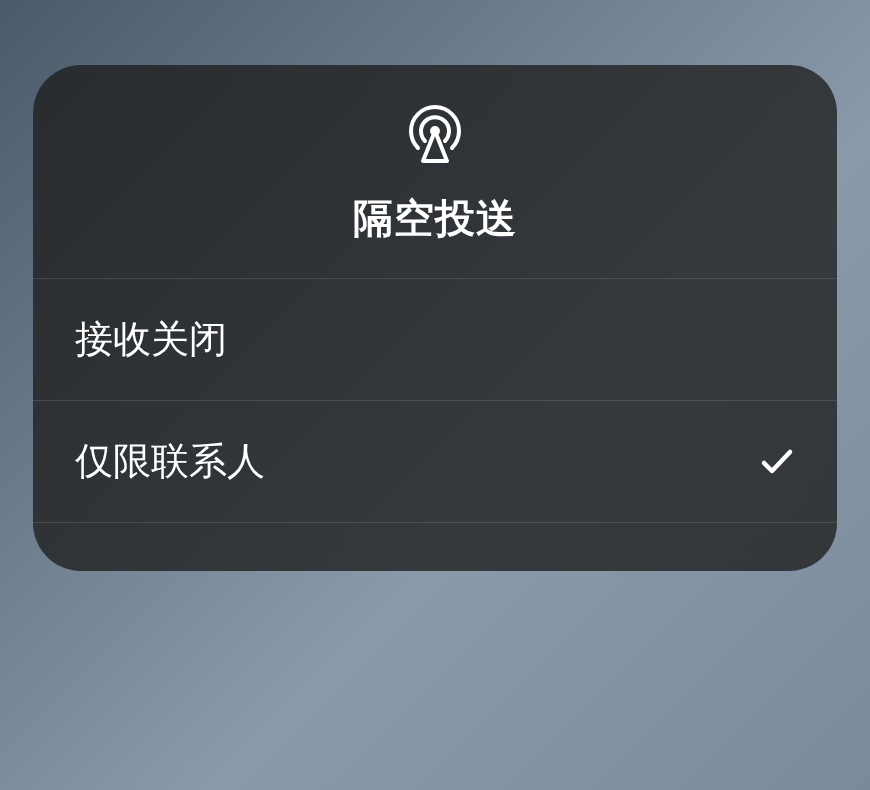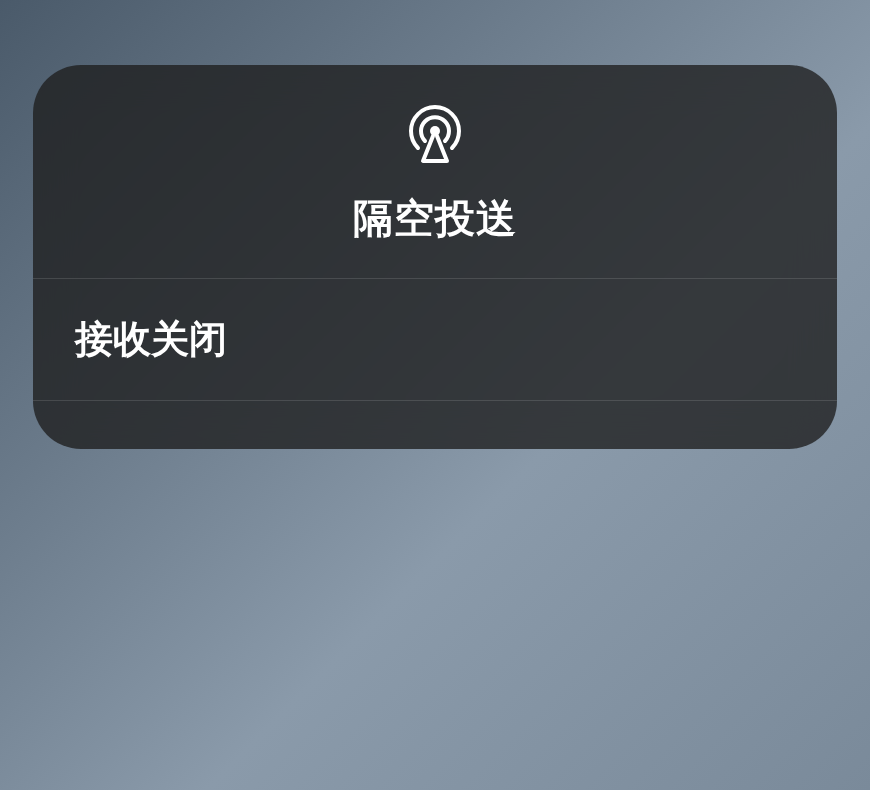--- a/index.html
+++ b/index.html
@@ -51,21 +51,21 @@
       height: 122px;
       border-bottom: 1px solid rgba(255, 255, 255, 0.12);
       cursor: pointer;
     }
     .option-row:last-child {
       border-bottom: 1px solid rgba(255, 255, 255, 0.12);
     }
     .option-label {
       color: #ffffff;
       font-size: 38px;
-      font-weight: 700;
+      font-weight: 400;
       text-align: right;
     }
     .checkmark {
       width: 36px;
       height: 36px;
       display: flex;
       align-items: center;
       justify-content: center;
     }
     .checkmark svg {
@@ -89,16 +89,24 @@
         <path d="M 30 33 L 20 58 L 44 58 L 34 33" fill="none" stroke-linecap="round" stroke-linejoin="round"></path>
       </svg>
     </div>
     <div class="panel-title">隔空投送</div>
   </div>
 
   <div class="option-row">
     <span class="option-label">接收关闭</span>
   </div>
 
+  <div class="option-row">
+    <span class="option-label">仅限联系人</span>
+    <span class="checkmark">
+      <svg viewBox="0 0 36 36" fill="none" stroke="#ffffff" stroke-width="4.5" stroke-linecap="round" stroke-linejoin="round">
+        <path d="M 5 19 L 13 27 L 31 8"></path>
+      </svg>
+    </span>
+  </div>
 
 
   <div class="panel-footer"></div>
 </div>
 
 </body></html>

